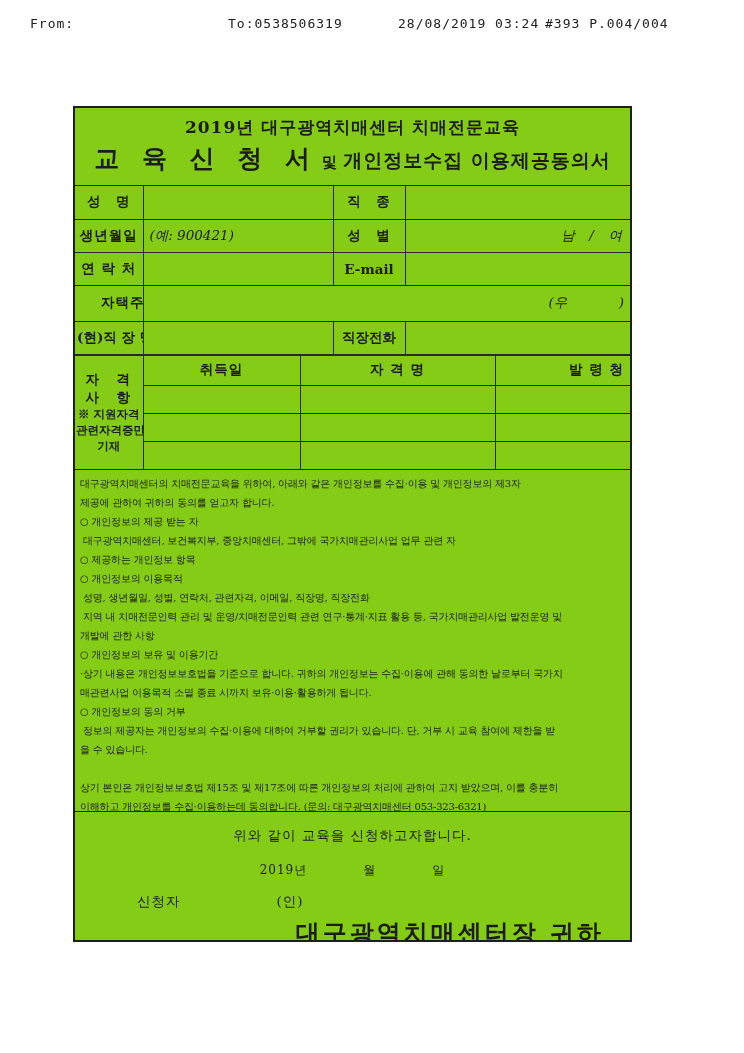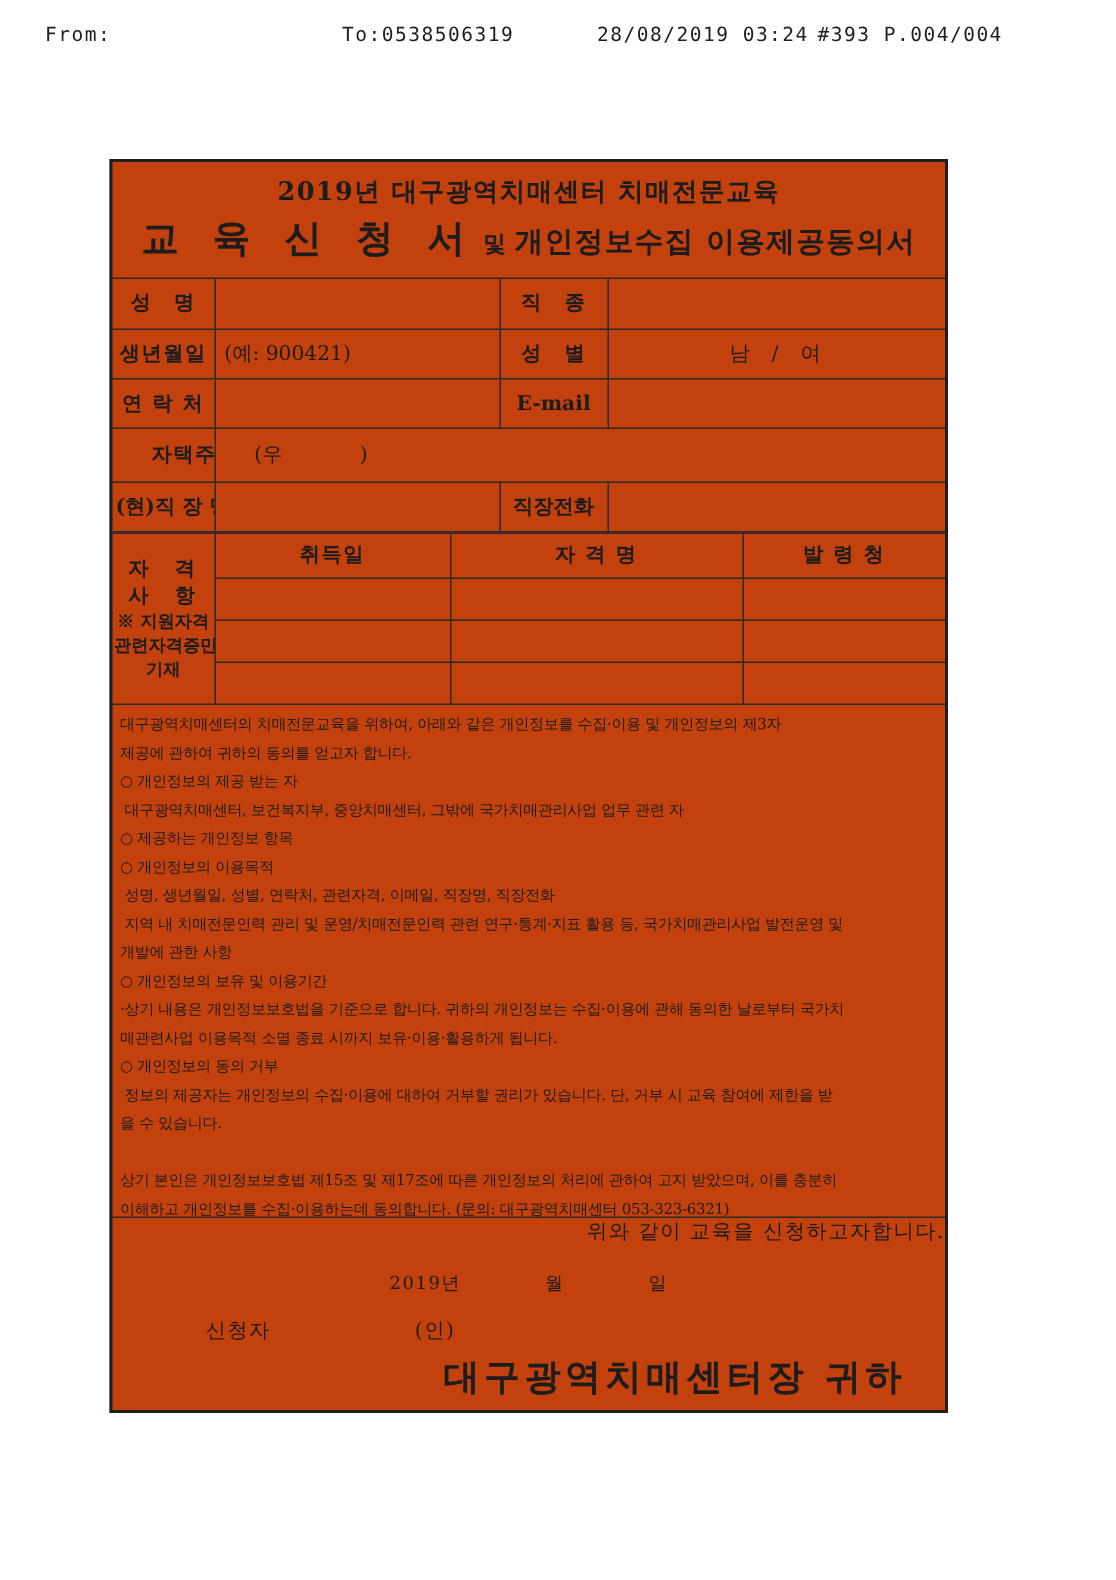--- a/index.html
+++ b/index.html
@@ -23,21 +23,21 @@
   .fax-from     { left: 30px;  }
   .fax-to       { left: 228px; }
   .fax-datetime { left: 398px; }
   .fax-page     { left: 545px; }
 
   .doc {
     position: absolute;
     left: 73px; top: 106px;
     width: 559px; height: 836px;
     border: 2px solid #1e1e1e;
-    background: #c2410c;
+    background: #84cc16;
     overflow: hidden;
   }
 
   
   .title-block {
     height: 78px;
     border-bottom: 1px solid #2a2a2a;
     text-align: center;
     padding-top: 8px;
   }
@@ -50,24 +50,24 @@
   
   table { border-collapse: collapse; width: 100%; table-layout: fixed; }
   td {
     border: 1px solid #2a2a2a;
     font-size: 13.5px;
     padding: 0 6px;
     vertical-align: middle;
     overflow: hidden;
   }
   tr > td:first-child { border-left: none; }
-  tr > td:last-child  { border-right: none; }
+  tr > td:last-child  { border-right: none; text-align: right; }
   .form-table tr:first-child td { border-top: none; }
   .lbl { font-weight: 600; text-align: center; letter-spacing: 1px; white-space: pre; padding: 0 2px; }
-  .val { font-weight: 500; white-space: pre; }
+  .val { font-weight: 500; white-space: pre; font-style: italic; }
   .val-center { text-align: center; letter-spacing: 2px; }
   .r33 td { height: 33px; }
   .r36 td { height: 36px; padding-left: 26px; }
   .qhead td { height: 30px; }
   .qrow  td { height: 28px; }
   .qual-table td.side {
     text-align: center;
     vertical-align: middle;
     padding: 2px 1px;
   }
@@ -84,21 +84,21 @@
   .consent-line {
     white-space: pre-wrap;
     font-size: 10px;
     line-height: 19px;
     min-height: 19px;
     letter-spacing: -0.2px;
   }
 
   
   .signature-block { height: 130px; position: relative; }
-  .sig-apply { text-align: right; font-size: 13.5px; letter-spacing: 1px; }
+  .sig-apply { text-align: center; font-size: 13.5px; margin-top: 15px; letter-spacing: 1px; }
   .sig-date {
     display: flex; justify-content: center; gap: 56px;
     font-size: 12px; margin-top: 17px; letter-spacing: 1px;
   }
   .sig-app {
     display: flex; gap: 96px;
     font-size: 13.5px; margin-top: 14px;
     transform: translateX(62px);
     letter-spacing: 1px;
   }

